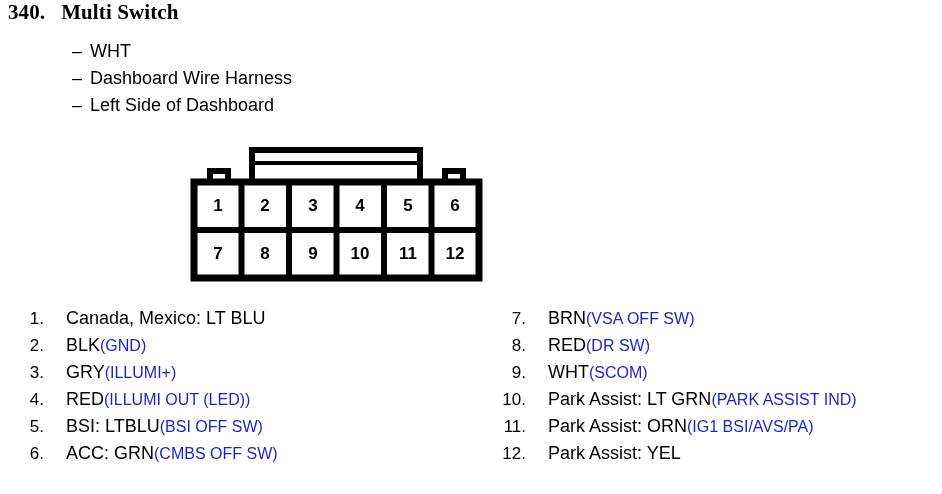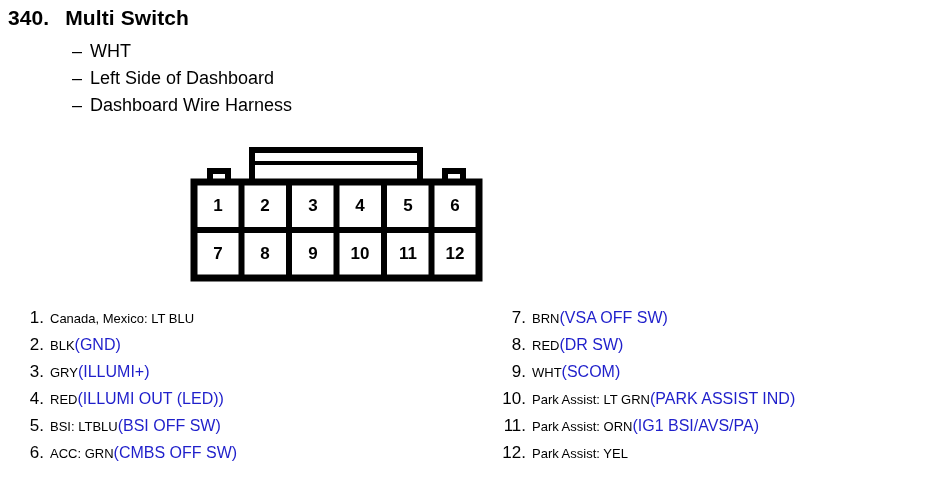--- a/index.html
+++ b/index.html
@@ -19,22 +19,23 @@
   
   #header-block {
     position: absolute;
     left: 0;
     top: 0;
     width: 942px;
   }
   #title-row {
     position: absolute;
     left: 8px;
-    top: 6px;
+    top: 0;
     white-space: nowrap;
+    font-family: Liberation Serif, serif;
   }
   .title-num {
     font-size: 21px;
     font-weight: bold;
     letter-spacing: 0.1px;
   }
   .title-name {
     font-size: 21px;
     font-weight: bold;
     margin-left: 16px;
@@ -92,44 +93,44 @@
   .legend-num {
     width: 30px;
     text-align: right;
     font-size: 17px;
     flex: 0 0 auto;
   }
   #legend-right .legend-num {
     width: 31px;
   }
   .legend-text {
-    margin-left: 6px;
-    font-size: 13px;
+    margin-left: 22px;
+    font-size: 18px;
   }
   .circuit {
     color: #1f1fcb;
   }
 </style>
 </head>
 <body>
 
 <div id="header-block">
   <div id="title-row">
     <span class="title-num">340.</span><span class="title-name">Multi Switch</span>
   </div>
 
   <div id="subtitle-list">
     <div class="sub-line">
       <span class="sub-dash">–</span><span>WHT</span>
     </div>
     <div class="sub-line">
-      <span class="sub-dash">–</span><span>Left Side of Dashboard</span>
+      <span class="sub-dash">–</span><span>Dashboard Wire Harness</span>
     </div>
     <div class="sub-line">
-      <span class="sub-dash">–</span><span>Dashboard Wire Harness</span>
+      <span class="sub-dash">–</span><span>Left Side of Dashboard</span>
     </div>
   </div>
 </div>
 
 <div id="connector">
   <svg width="300" height="145" viewBox="0 0 300 145" xmlns="http://www.w3.org/2000/svg">
 
     <g>
       <rect x="66" y="7" width="168" height="33" fill="none" stroke="#000000" stroke-width="6"></rect>
       <line x1="69" y1="20" x2="231" y2="20" stroke="#000000" stroke-width="4"></line>

